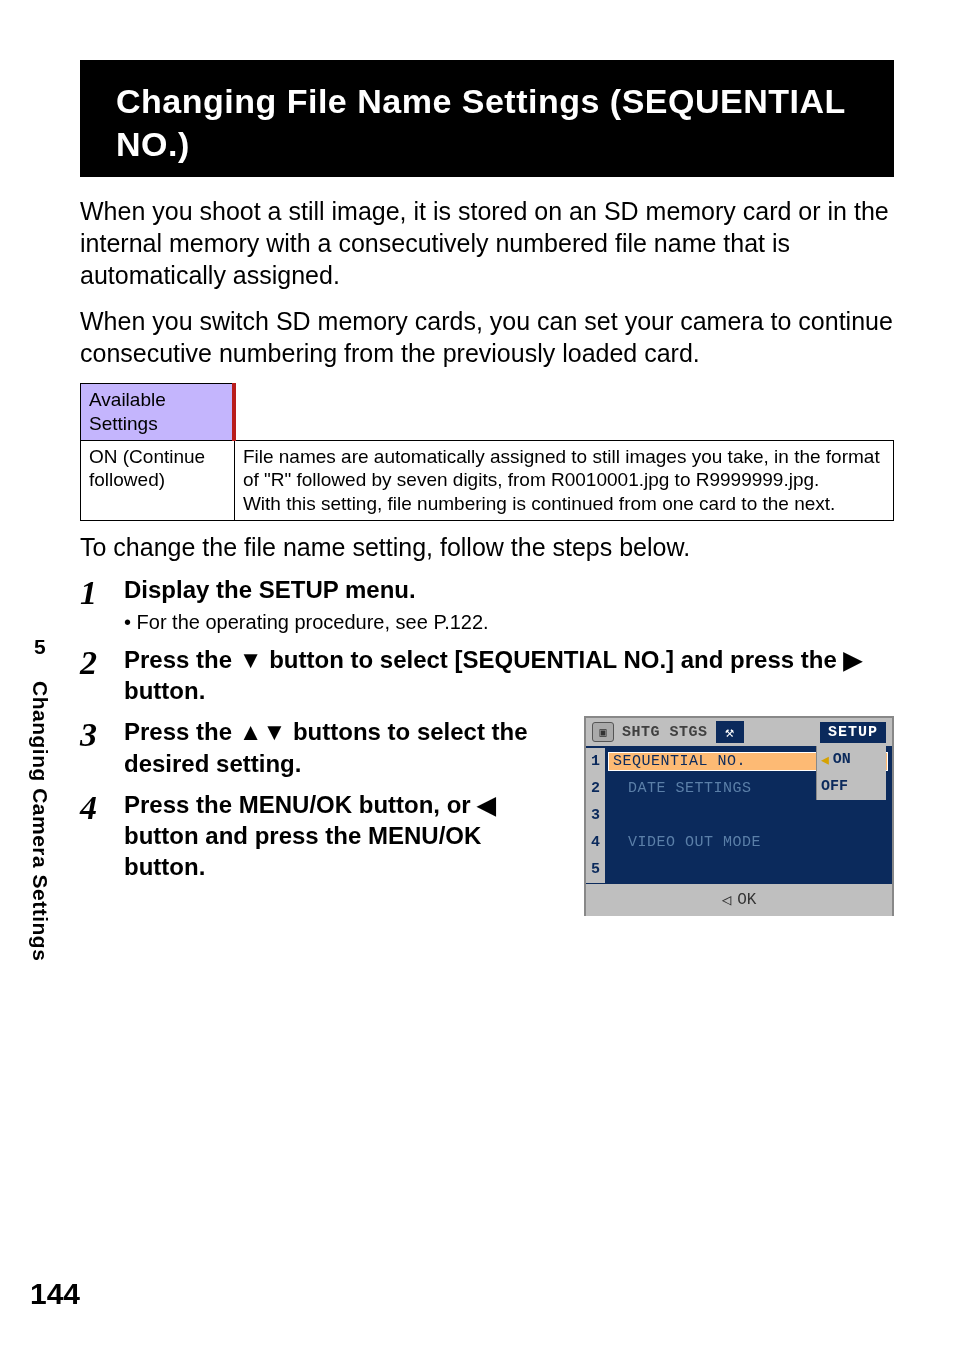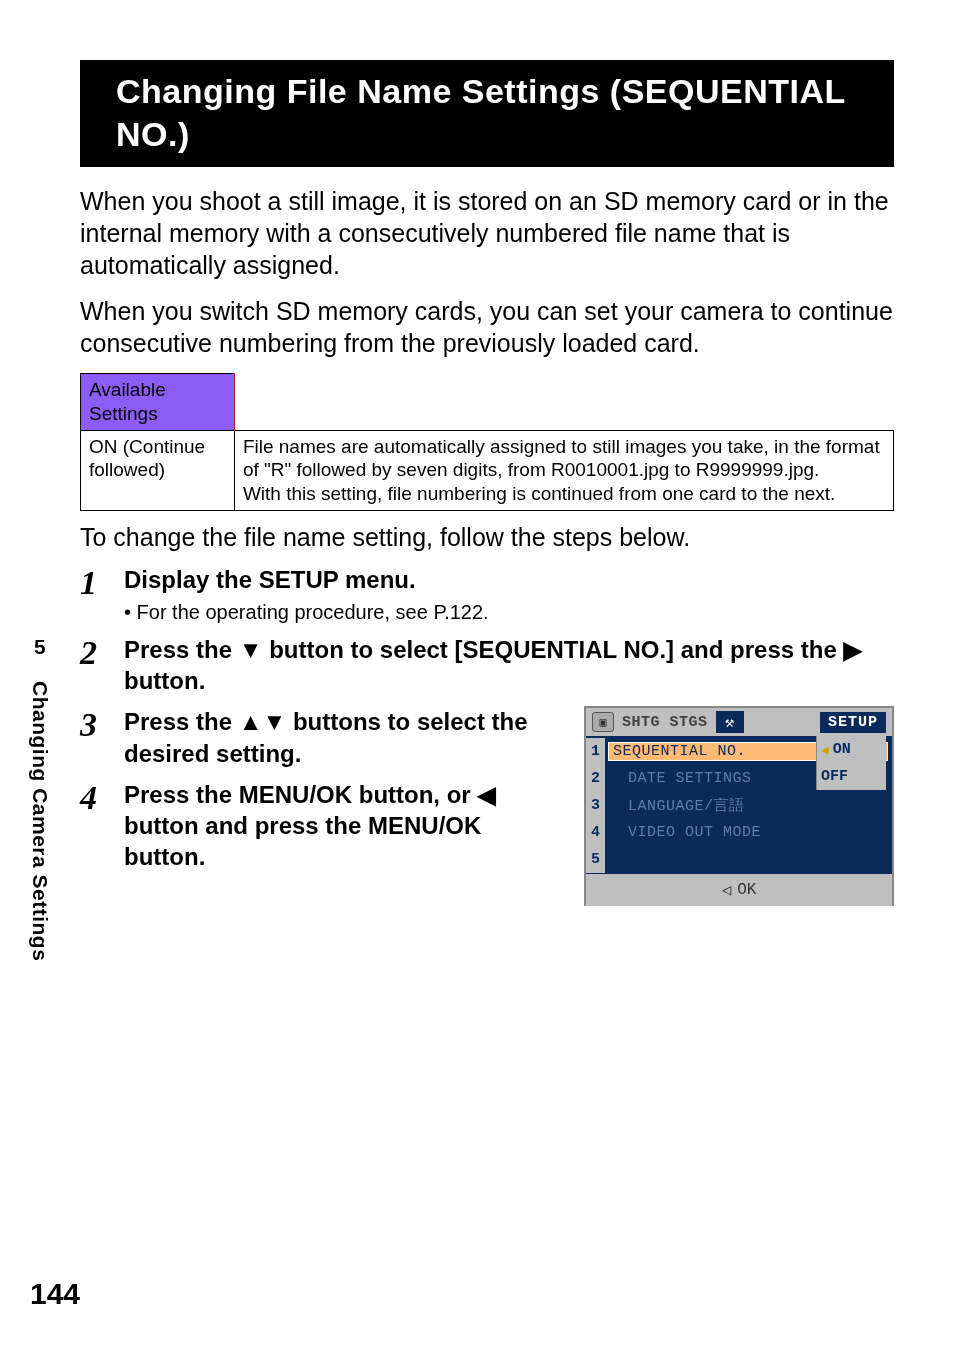--- a/index.html
+++ b/index.html
@@ -26,21 +26,21 @@
       background: #000;
       margin-right: 0;
     }
     .main-heading {
       flex: 1;
       background: #000;
       color: #fff;
       font-weight: 900;
       font-size: 34px;
       line-height: 1.25;
-      padding: 10px 20px 12px 12px;
+      padding: 20px 20px 12px 12px;
       font-family: Arial Black, Arial, sans-serif;
       letter-spacing: 0.5px;
     }
     .intro-text {
       font-size: 25px;
       line-height: 1.28;
       margin-bottom: 14px;
     }
     table.settings {
       width: 100%;
@@ -51,22 +51,22 @@
     table.settings td.empty-head {
       border-bottom: 1px solid #000;
     }
     table.settings td {
       border: 1px solid #000;
       padding: 4px 8px;
       vertical-align: top;
       line-height: 1.25;
     }
     table.settings tr.head-row td:first-child {
-      background: #8b5cf6;
-      border-right: 1px solid #b91c1c;
+      background: #c4b5fd;
+      border-right: 4px solid #b91c1c;
     }
     .after-table {
       font-size: 25px;
       margin-bottom: 12px;
     }
     .steps {
       list-style: none;
     }
     .step {
       display: flex;
@@ -349,21 +349,20 @@
         <div class="lcd-row selected">
           <div class="num">1</div>
           <div class="label">SEQUENTIAL NO.</div>
         </div>
         <div class="lcd-row">
           <div class="num">2</div>
           <div class="label">DATE SETTINGS</div>
         </div>
         <div class="lcd-row">
           <div class="num">3</div>
-          <div class="label">LANGUAGE/言語</div>
         </div>
         <div class="lcd-row">
           <div class="num">4</div>
           <div class="label">VIDEO OUT MODE</div>
         </div>
         <div class="lcd-row">
           <div class="num">5</div>
           <div class="label"></div>
         </div>
       </div>

